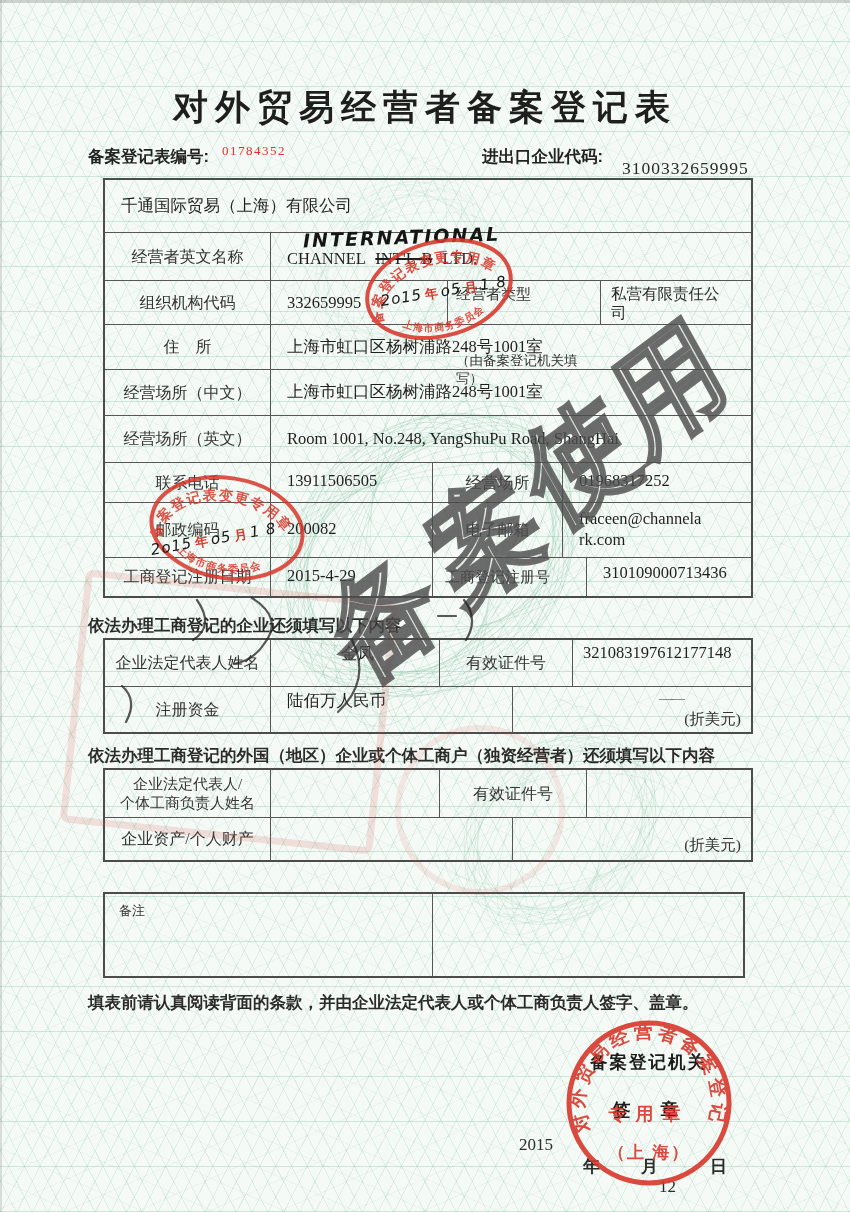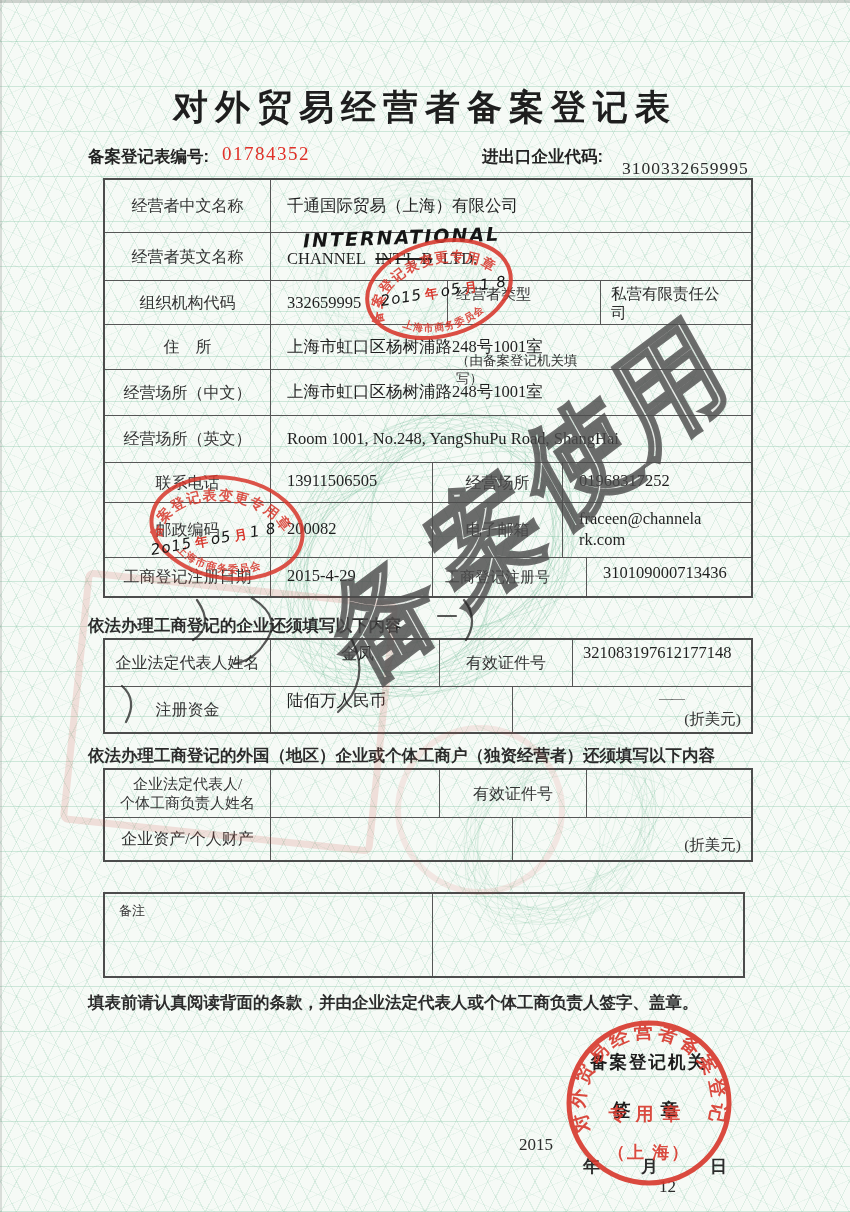--- a/index.html
+++ b/index.html
@@ -13,21 +13,21 @@
       repeating-linear-gradient(24deg, rgba(125,193,160,.10) 0 1px, transparent 1px 29px),
       repeating-linear-gradient(-24deg, rgba(125,193,160,.10) 0 1px, transparent 1px 29px);
     font-family:"Liberation Serif", serif;color:#2b2b2b;
   }
   #page:before{content:"";position:absolute;left:0;top:0;right:0;height:3px;background:rgba(130,135,130,.35);z-index:9;}
   #page:after{content:"";position:absolute;left:0;top:0;bottom:0;width:2px;background:rgba(130,135,130,.25);z-index:9;}
   .abs{position:absolute;}
   .hei{font-family:"Liberation Sans", sans-serif;font-weight:bold;}
   .title{left:0;top:84px;width:850px;text-align:center;font-size:35px;letter-spacing:7px;color:#1e1e1e;}
   .meta-label{font-size:16.5px;color:#222;}
-  .red-num{color:#e03028;font-size:19px;letter-spacing:1.5px;}
+  .red-num{color:#e03028;font-size:13px;letter-spacing:1.5px;}
   .code-val{font-size:17.5px;letter-spacing:1px;}
   
   .tbl{position:absolute;border:2px solid #4c4c4c;background:transparent;box-sizing:border-box;}
   .tr{display:flex;border-top:1.5px solid #565656;box-sizing:border-box;}
   .tr:first-child{border-top:none;}
   .td{border-left:1.5px solid #565656;box-sizing:border-box;position:relative;}
   .td:first-child{border-left:none;}
   .lab{display:flex;align-items:center;justify-content:center;text-align:center;font-size:16px;color:#333;line-height:1.25;}
   .val{font-size:16.5px;color:#1f1f1f;padding:10px 6px 0 16px;line-height:1.25;}
   .val.center{display:flex;align-items:center;padding-top:0;}
@@ -118,21 +118,20 @@
 
   <div class="abs hei title">对外贸易经营者备案登记表</div>
 
   <div class="abs hei meta-label" style="left:88px;top:146px;">备案登记表编号:</div>
   <div class="abs red-num" style="left:222px;top:143px;">01784352</div>
   <div class="abs hei meta-label" style="left:482px;top:146px;">进出口企业代码:</div>
   <div class="abs code-val" style="left:622px;top:158px;">3100332659995</div>
 
   <div class="tbl" style="left:103px;top:178px;width:650px;">
     <div class="tr" style="height:52px;">
-      <div class="td lab" style="width:165px;">经营者中文名称</div>
       <div class="td val center flex-rest">千通国际贸易（上海）有限公司</div>
     </div>
     <div class="tr" style="height:48px;">
       <div class="td lab" style="width:165px;">经营者英文名称</div>
       <div class="td val flex-rest" style="padding-top:16px;font-family:'Liberation Serif',serif;">
         <span>CHANNEL</span>
         <span class="struck" style="margin:0 6px;">INT'L-B</span>
         <span>LTD.</span>
       </div>
     </div>

